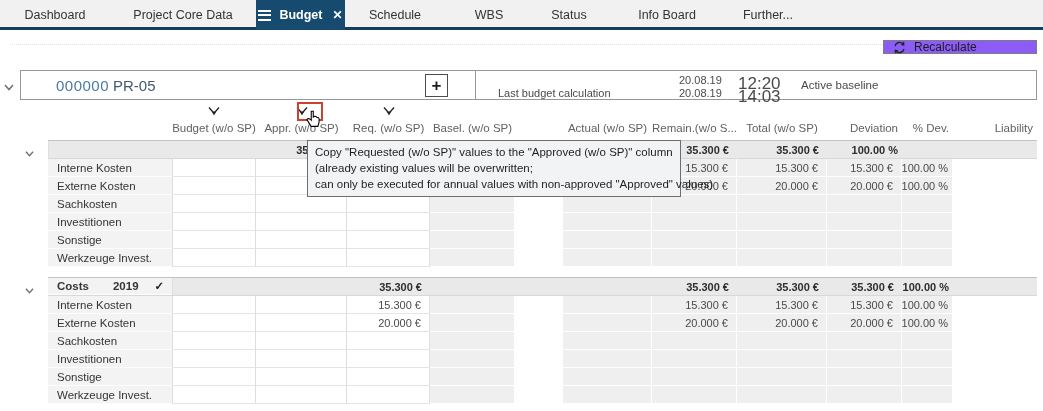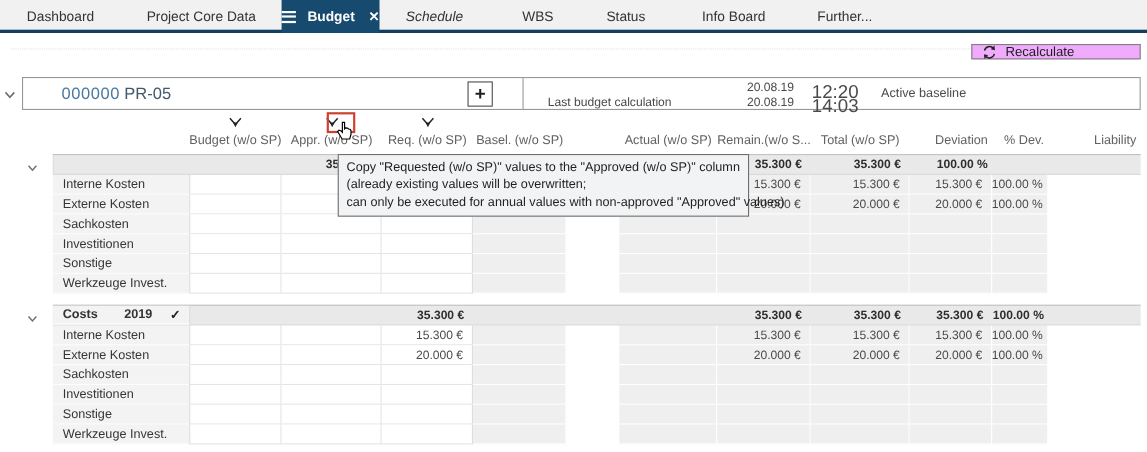--- a/index.html
+++ b/index.html
@@ -2,27 +2,27 @@
 <html><head>
 <meta charset="utf-8">
 <style>
   * { margin:0; padding:0; box-sizing:border-box; }
   html,body { width:1043px; height:411px; background:#fff; font-family:"Liberation Sans", sans-serif; overflow:hidden; }
   #stage { position:relative; width:1043px; height:411px; background:#ffffff; }
 
   
   .tabbar { position:absolute; left:0; top:0; width:1043px; height:30px; background:#f1f1f1; border-bottom:3px solid #133f5e; }
   .tab { position:absolute; top:0; height:30px; display:flex; align-items:center; justify-content:center; font-size:12.5px; color:#333; cursor:default; white-space:nowrap; }
-  .tab.active { background:#164a6e; color:#fff; font-weight:bold; gap:8px;justify-content:space-between; }
+  .tab.active { background:#164a6e; color:#fff; font-weight:bold; gap:8px; }
   .hamburger { display:inline-flex; flex-direction:column; gap:2.5px; }
   .hamburger i { display:block; width:13px; height:2px; background:#fff; }
   .tab-close { font-size:12px; font-weight:bold; color:#fff; margin-left:2px; }
 
   
-  .btn-recalc { position:absolute; left:883px; top:40px; width:154px; height:14px; background:#f0abfc; border:1px solid #7e7e7e; display:flex; align-items:center; gap:7px; padding-left:8px; font-size:12px; color:#1d1d1d; }
+  .btn-recalc { position:absolute; left:883px; top:40px; width:154px; height:14px; background:#8b5cf6; border:1px solid #7e7e7e; display:flex; align-items:center; gap:7px; padding-left:8px; font-size:12px; color:#1d1d1d; }
 
   .dotline { position:absolute; left:10px; top:44px; width:1023px; border-top:1px dotted #e3e3e3; }
 
   
   .projbar { position:absolute; left:20px; top:70px; width:1017px; height:30px; border:1px solid #979797; background:#fff; }
   .proj-chevron { position:absolute; left:3px; top:78px; }
   .proj-id { position:absolute; left:35px; top:6px; font-size:15px; color:#4a7aa1; letter-spacing:.5px; }
   .proj-code { position:absolute; left:92px; top:6px; font-size:15px; color:#43586d; }
   .plus-btn { position:absolute; left:404px; top:3px; width:23px; height:23px; border:1px solid #4c4c4c; display:flex; align-items:center; justify-content:center; font-size:17px; font-weight:bold; color:#1c1c1c; background:#fff; line-height:1; }
   .proj-divider { position:absolute; left:454px; top:0; height:28px; border-left:1px solid #979797; }
@@ -78,21 +78,21 @@
     <div class="tab" style="left:128px;width:110px;">Project Core Data</div>
     <div class="tab active" style="left:256px;width:89px;">
       <span class="hamburger">
           <i></i>
           <i></i>
           <i></i>
         </span>
       <span>Budget</span>
       <span class="tab-close">✕</span>
     </div>
-    <div class="tab" style="left:360px;width:70px;font-style:italic;">Schedule</div>
+    <div class="tab" style="left:360px;width:70px;">Schedule</div>
     <div class="tab" style="left:468px;width:42px;">WBS</div>
     <div class="tab" style="left:543px;width:52px;">Status</div>
     <div class="tab" style="left:630px;width:74px;">Info Board</div>
     <div class="tab" style="left:736px;width:64px;">Further...</div>
   </div>
 
   <div class="dotline"></div>
 
   <div class="btn-recalc">
     <svg width="15" height="15" viewBox="0 0 16 16">

